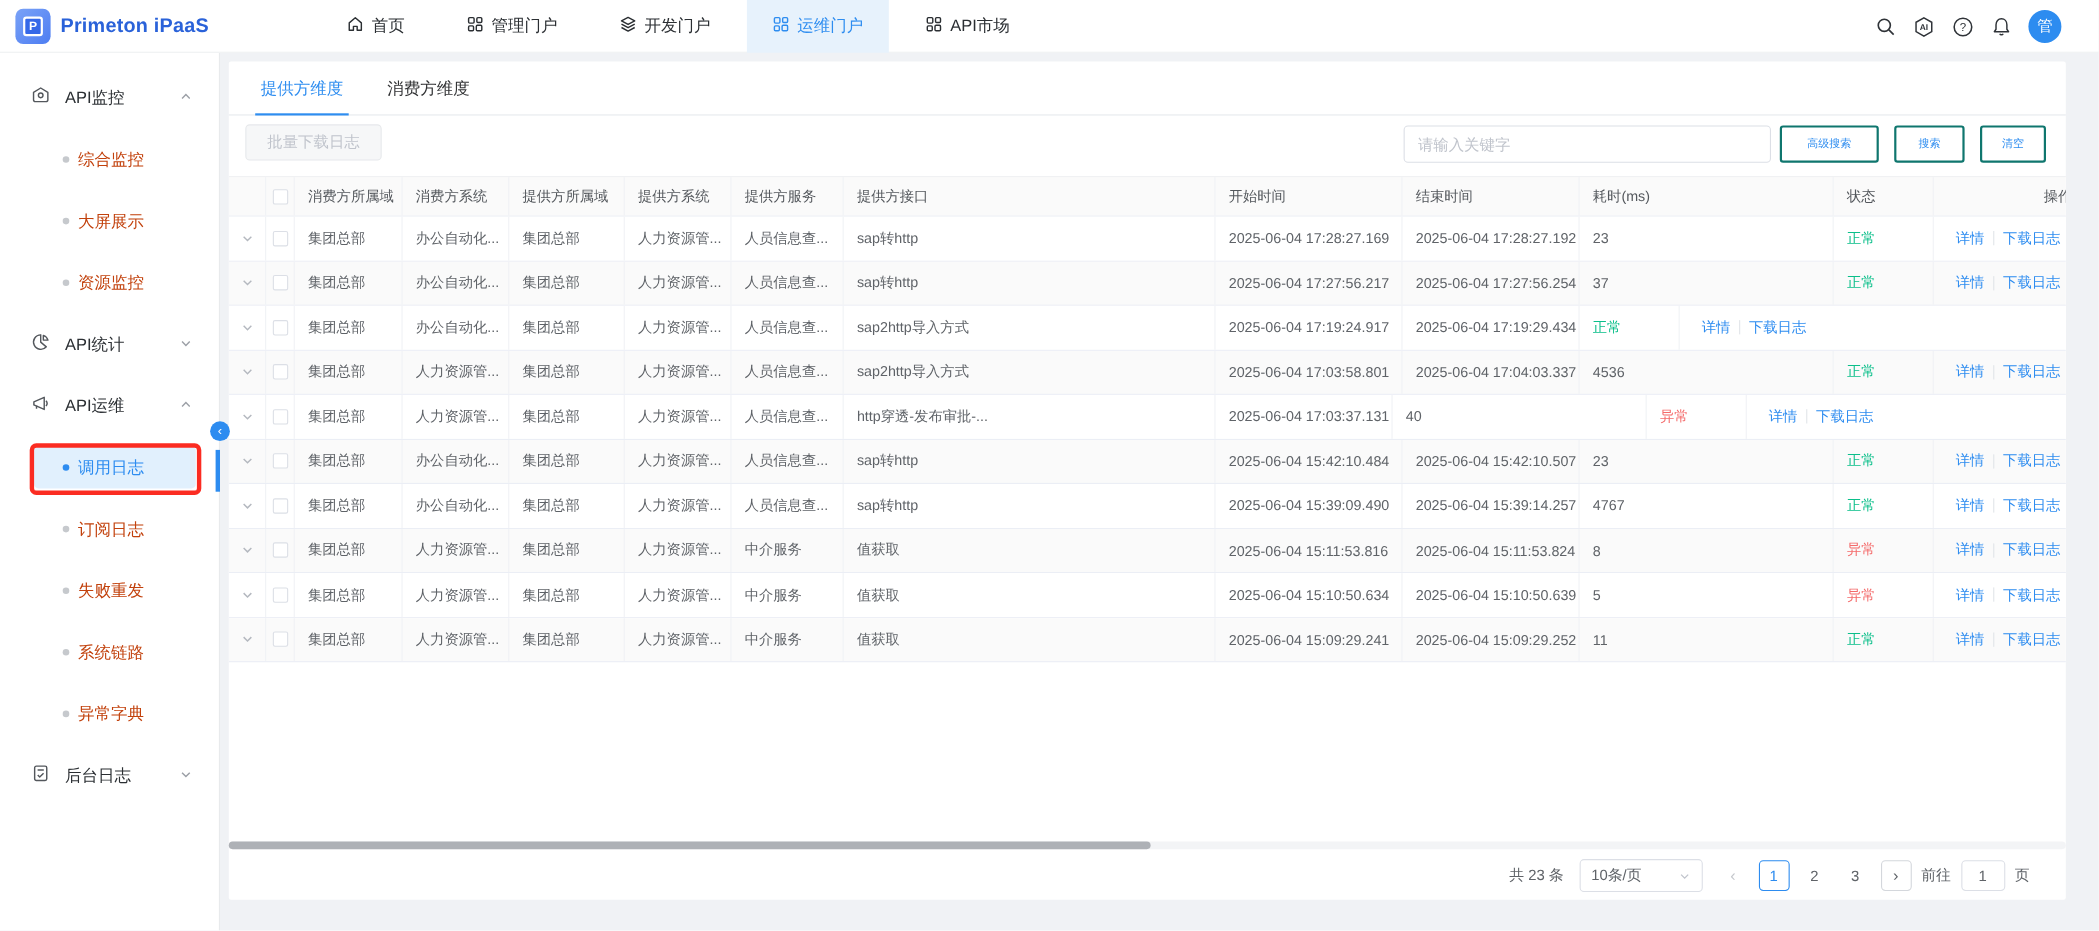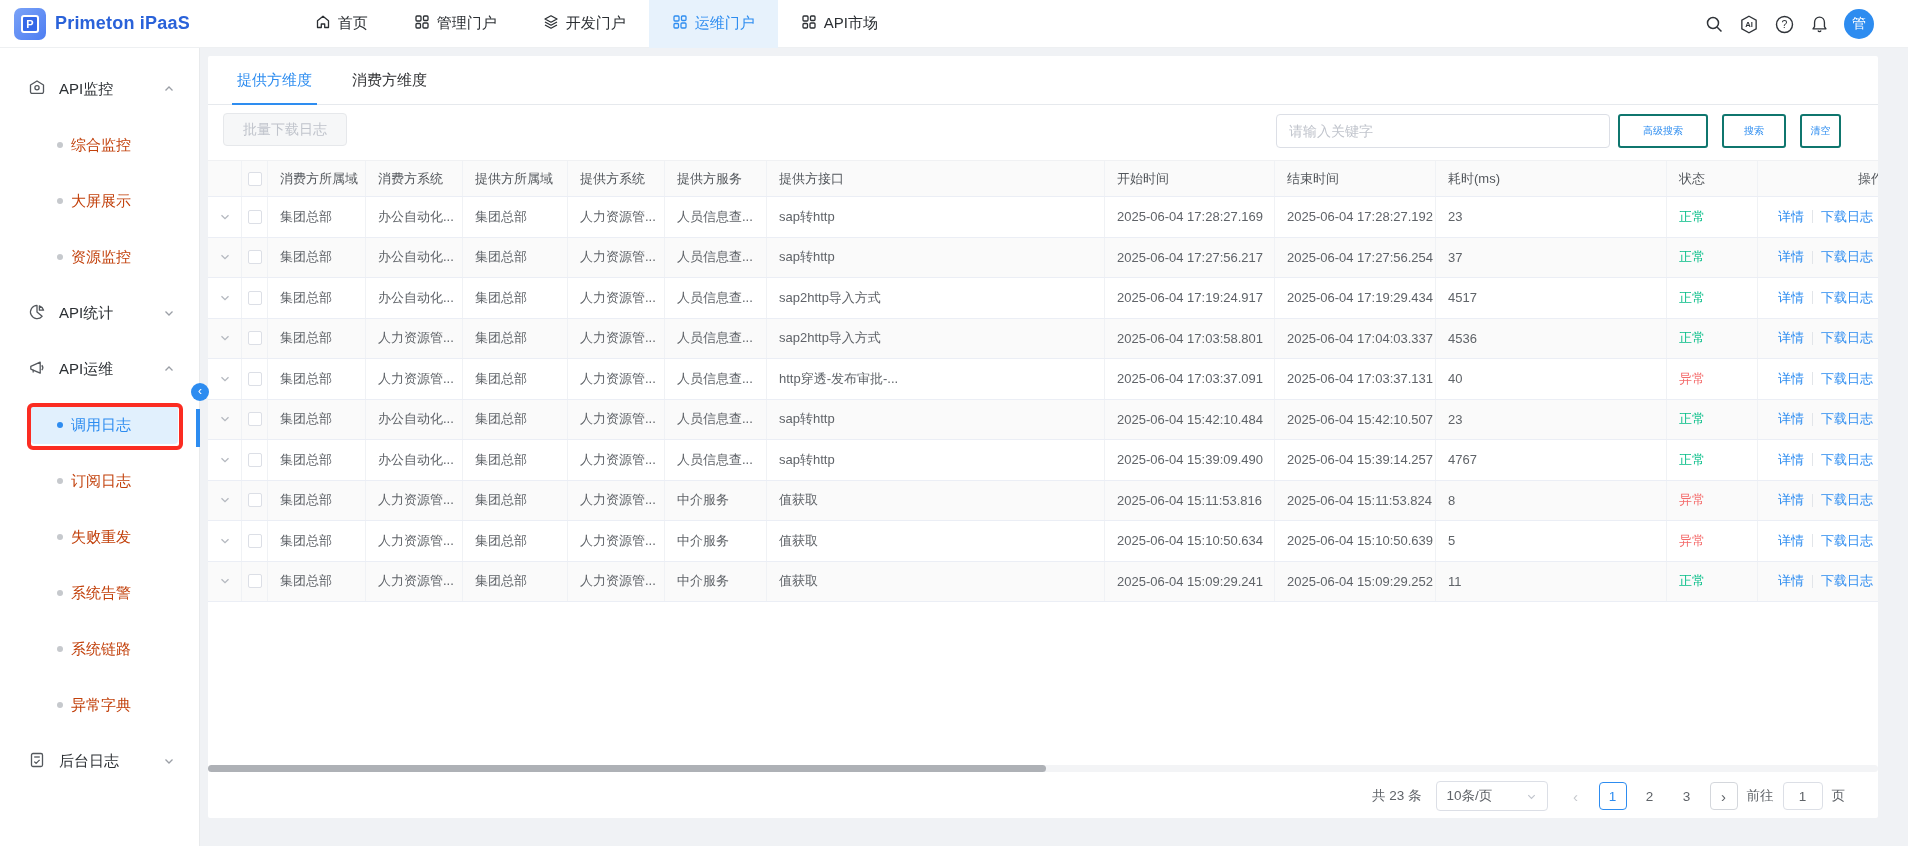--- a/index.html
+++ b/index.html
@@ -8,21 +8,21 @@
 
   
   .topbar { position:absolute; left:0; top:0; width:1908px; height:48px; background:#fff;
             border-bottom:1px solid #eef0f2; display:flex; align-items:center; z-index:20; }
   .brand { display:flex; align-items:center; gap:9px; margin-left:14px; }
   .logo { width:32px; height:32px; border-radius:7px; background:linear-gradient(135deg,#7aa2f7,#4d7df2);
           display:flex; align-items:center; justify-content:center; position:relative; }
   .logo-inner { width:18px; height:18px; background:#3568e8; border:2px solid #fff; border-radius:3px;
           color:#fff; font-size:11px; font-weight:bold; display:flex; align-items:center; justify-content:center; }
   .brand-name { font-size:18px; font-weight:bold; color:#2a62d9; letter-spacing:.2px; }
-  .topnav { display:flex; margin-left:102px; height:48px; }
+  .topnav { display:flex; margin-left:102px; height:48px;gap:10px; }
   .nav-item { display:flex; align-items:center; gap:7px; padding:0 23px; height:48px;
               font-size:15px; color:#2b2f33; cursor:pointer; white-space:nowrap; }
   .nav-item.active { background:#e7f2fc; color:#2e8df0; }
   .nav-item.active svg * { stroke:#2e8df0; }
   .top-right { position:absolute; right:34px; top:0; height:48px; display:flex; align-items:center; gap:15px; }
   .tr-icon { width:20px; height:20px; display:flex; align-items:center; justify-content:center; cursor:pointer; }
   .avatar { width:30px; height:30px; border-radius:50%; background:#2d8cf0; color:#fff; font-size:14px;
             display:flex; align-items:center; justify-content:center; cursor:pointer; }
 
   
@@ -53,21 +53,21 @@
 
   .btn-disabled { position:absolute; left:15px; top:57px; width:124px; height:33px; background:#f6f7f8;
             border:1px solid #e6e8eb; border-radius:4px; color:#c0c4cc; font-size:14px; }
   .search-input { position:absolute; left:1068px; top:58px; width:334px; height:34px; border:1px solid #dcdfe6;
             border-radius:4px; padding:0 12px; font-size:14px; color:#303133; font-family:inherit; }
   .search-input::placeholder { color:#c0c4cc; }
   .btn-blue { position:absolute; top:58px; height:34px; background:#fff; border:2px solid #0f766e;
             border-radius:3px; color:#2e8df0; font-size:10px; cursor:pointer; font-family:inherit; }
   .btn-adv { left:1410px; width:90px; }
   .btn-search { left:1514px; width:64px; }
-  .btn-clear { left:1592px; width:41px; }
+  .btn-clear { left:1592px; width:60px; }
 
   
   .tbl { position:absolute; left:0; top:104px; width:1670px; height:444px; overflow:hidden; }
   .trow { display:flex; width:1690px; align-items:center; border-bottom:1px solid #ebeef5;
           font-size:13px; color:#5f6368; height:40.5px; background:#fff; }
   .trow.thead { height:37px; background:#fafafa; color:#53575c; border-top:1px solid #f0f1f3; }
   .trow.stripe { background:#fafafa; }
   .cell { height:100%; display:flex; align-items:center; padding-left:12px; white-space:nowrap;
           overflow:hidden; border-right:1px solid #f0f2f5; flex:none; }
   .c1 { width:34px; padding-left:0; justify-content:center; }
@@ -239,24 +239,20 @@
   <div class="side-item side-sub">
       <span class="bullet"></span>
       <span>订阅日志</span>
     </div>
   <div class="side-item side-sub">
       <span class="bullet"></span>
       <span>失败重发</span>
     </div>
   <div class="side-item side-sub">
       <span class="bullet"></span>
-      <span>系统告警</span>
-    </div>
-  <div class="side-item side-sub">
-      <span class="bullet"></span>
       <span>系统链路</span>
     </div>
   <div class="side-item side-sub">
       <span class="bullet"></span>
       <span>异常字典</span>
     </div>
   <div class="side-item side-group">
     <span><svg width="18" height="18" viewBox="0 0 18 18">
           <rect x="3.5" y="2.5" width="11" height="13" rx="1.5" fill="none" stroke="#53575c" stroke-width="1.3"></rect>
           <path d="M6.2 6 H11.8" stroke="#53575c" stroke-width="1.3"></path>
@@ -368,21 +364,20 @@
             <span class="cb"></span>
           </span>
           <span class="cell c3">集团总部</span>
           <span class="cell c4">办公自动化...</span>
           <span class="cell c5">集团总部</span>
           <span class="cell c6">人力资源管...</span>
           <span class="cell c7">人员信息查...</span>
           <span class="cell c8">sap2http导入方式</span>
           <span class="cell c9">2025-06-04 17:19:24.917</span>
           <span class="cell c10">2025-06-04 17:19:29.434</span>
-          <span class="cell c11">4517</span>
           <span class="cell c12 status-ok">正常</span>
           <span class="cell c13">
             <a class="act-link">详情</a>
             <i class="act-sep"></i>
             <a class="act-link">下载日志</a>
           </span>
         </div>
 
         <div class="trow stripe">
           <span class="cell c1">
@@ -418,21 +413,20 @@
           </span>
           <span class="cell c2">
             <span class="cb"></span>
           </span>
           <span class="cell c3">集团总部</span>
           <span class="cell c4">人力资源管...</span>
           <span class="cell c5">集团总部</span>
           <span class="cell c6">人力资源管...</span>
           <span class="cell c7">人员信息查...</span>
           <span class="cell c8">http穿透-发布审批-...</span>
-          <span class="cell c9">2025-06-04 17:03:37.091</span>
           <span class="cell c10">2025-06-04 17:03:37.131</span>
           <span class="cell c11">40</span>
           <span class="cell c12 status-error">异常</span>
           <span class="cell c13">
             <a class="act-link">详情</a>
             <i class="act-sep"></i>
             <a class="act-link">下载日志</a>
           </span>
         </div>
 

